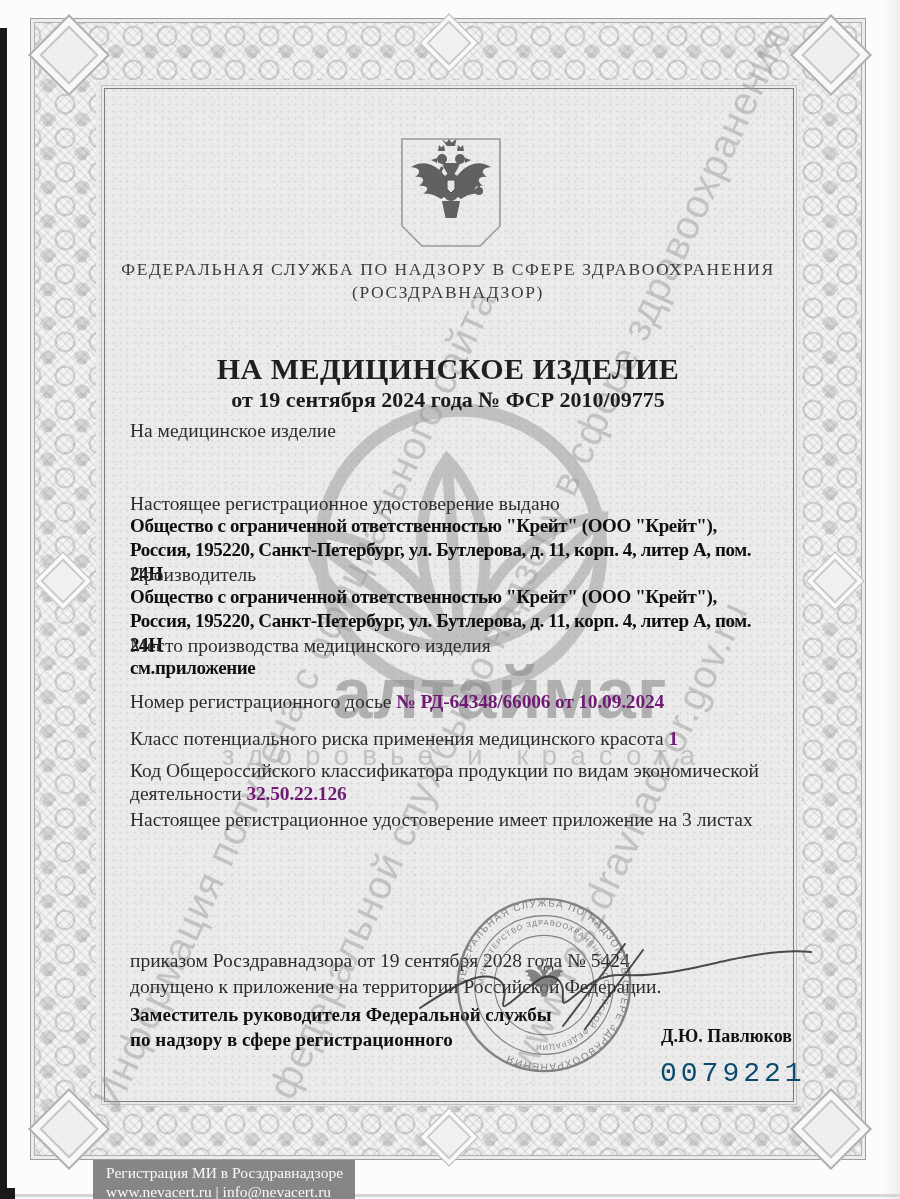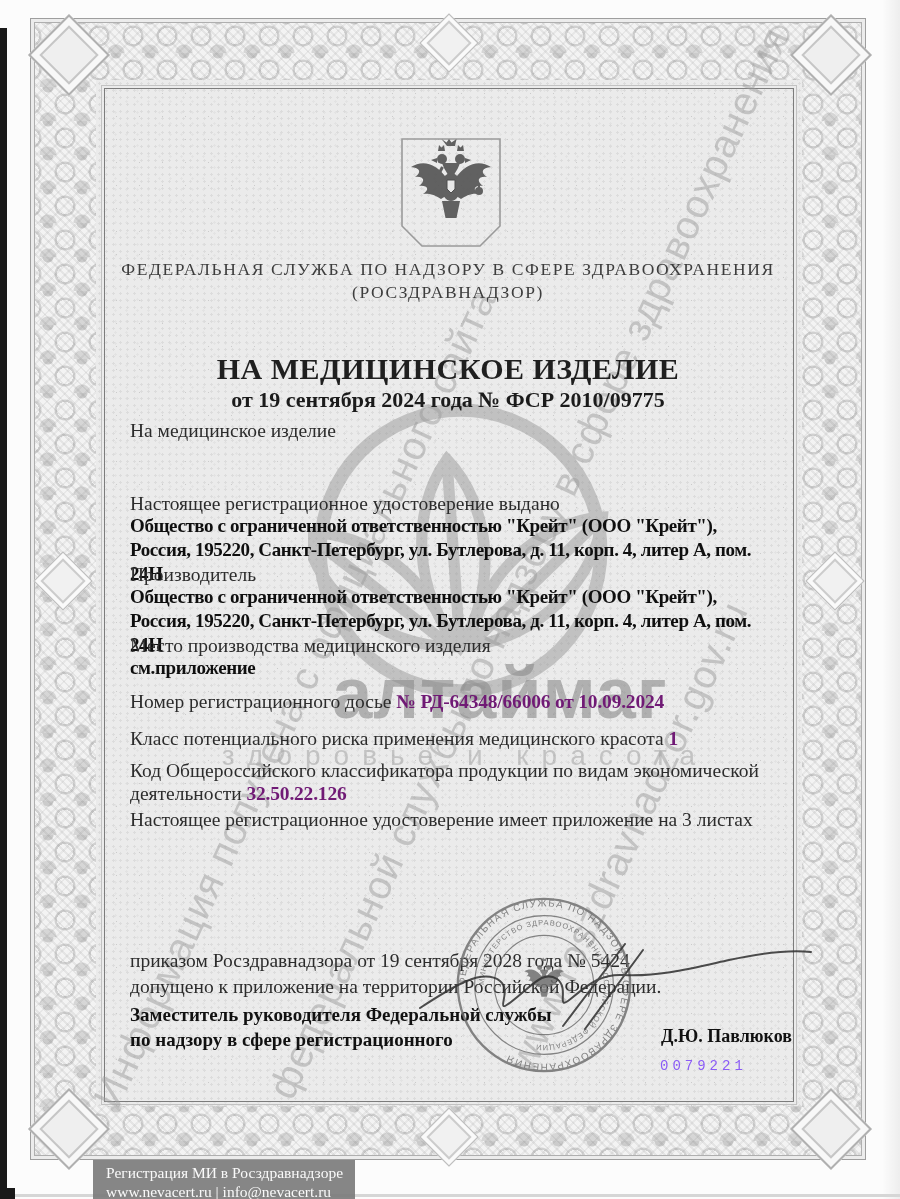--- a/index.html
+++ b/index.html
@@ -56,21 +56,21 @@
   .center{left:110px;width:676px;text-align:center;}
   .authority{font-size:17.5px;letter-spacing:1.6px;color:#3d3d3d;line-height:22px;}
   .title-l{font-size:30px;font-weight:bold;color:#1f1f1f;letter-spacing:.5px;}
   .date-l{font-size:22px;font-weight:bold;color:#1b1b1b;}
   .para{left:130px;width:658px;font-size:19.5px;line-height:23px;}
   .val{font-weight:bold;color:#0f0f0f;font-size:19px;letter-spacing:-0.4px;line-height:24px;white-space:pre-line;}
   .inline-val{font-weight:bold;color:#701a75;letter-spacing:-0.2px;margin-top:10px;}
   .order{line-height:25.5px;}
   .signer{font-weight:bold;color:#111;font-size:19px;line-height:25px;width:430px;}
   .signer-name{left:642px;width:150px;text-align:right;font-weight:bold;font-size:18px;color:#111;}
-  .serial{left:660px;top:1058px;font-family:"Liberation Mono",monospace;font-size:14px;letter-spacing:4px;color:#8b5cf6;z-index:6;}
+  .serial{left:660px;top:1058px;font-family:"Liberation Mono",monospace;font-size:28px;letter-spacing:4px;color:#0c4a6e;z-index:6;}
 
   
   .footer{position:absolute;left:93px;top:1160px;z-index:31;background:rgba(125,125,125,.93);color:#fafafa;
     padding:3px 12px 5px 13px;font-size:15.5px;line-height:19px;font-family:"Liberation Serif",serif;}
 </style>
 </head>
 <body>
 
 <div class="page">
 

